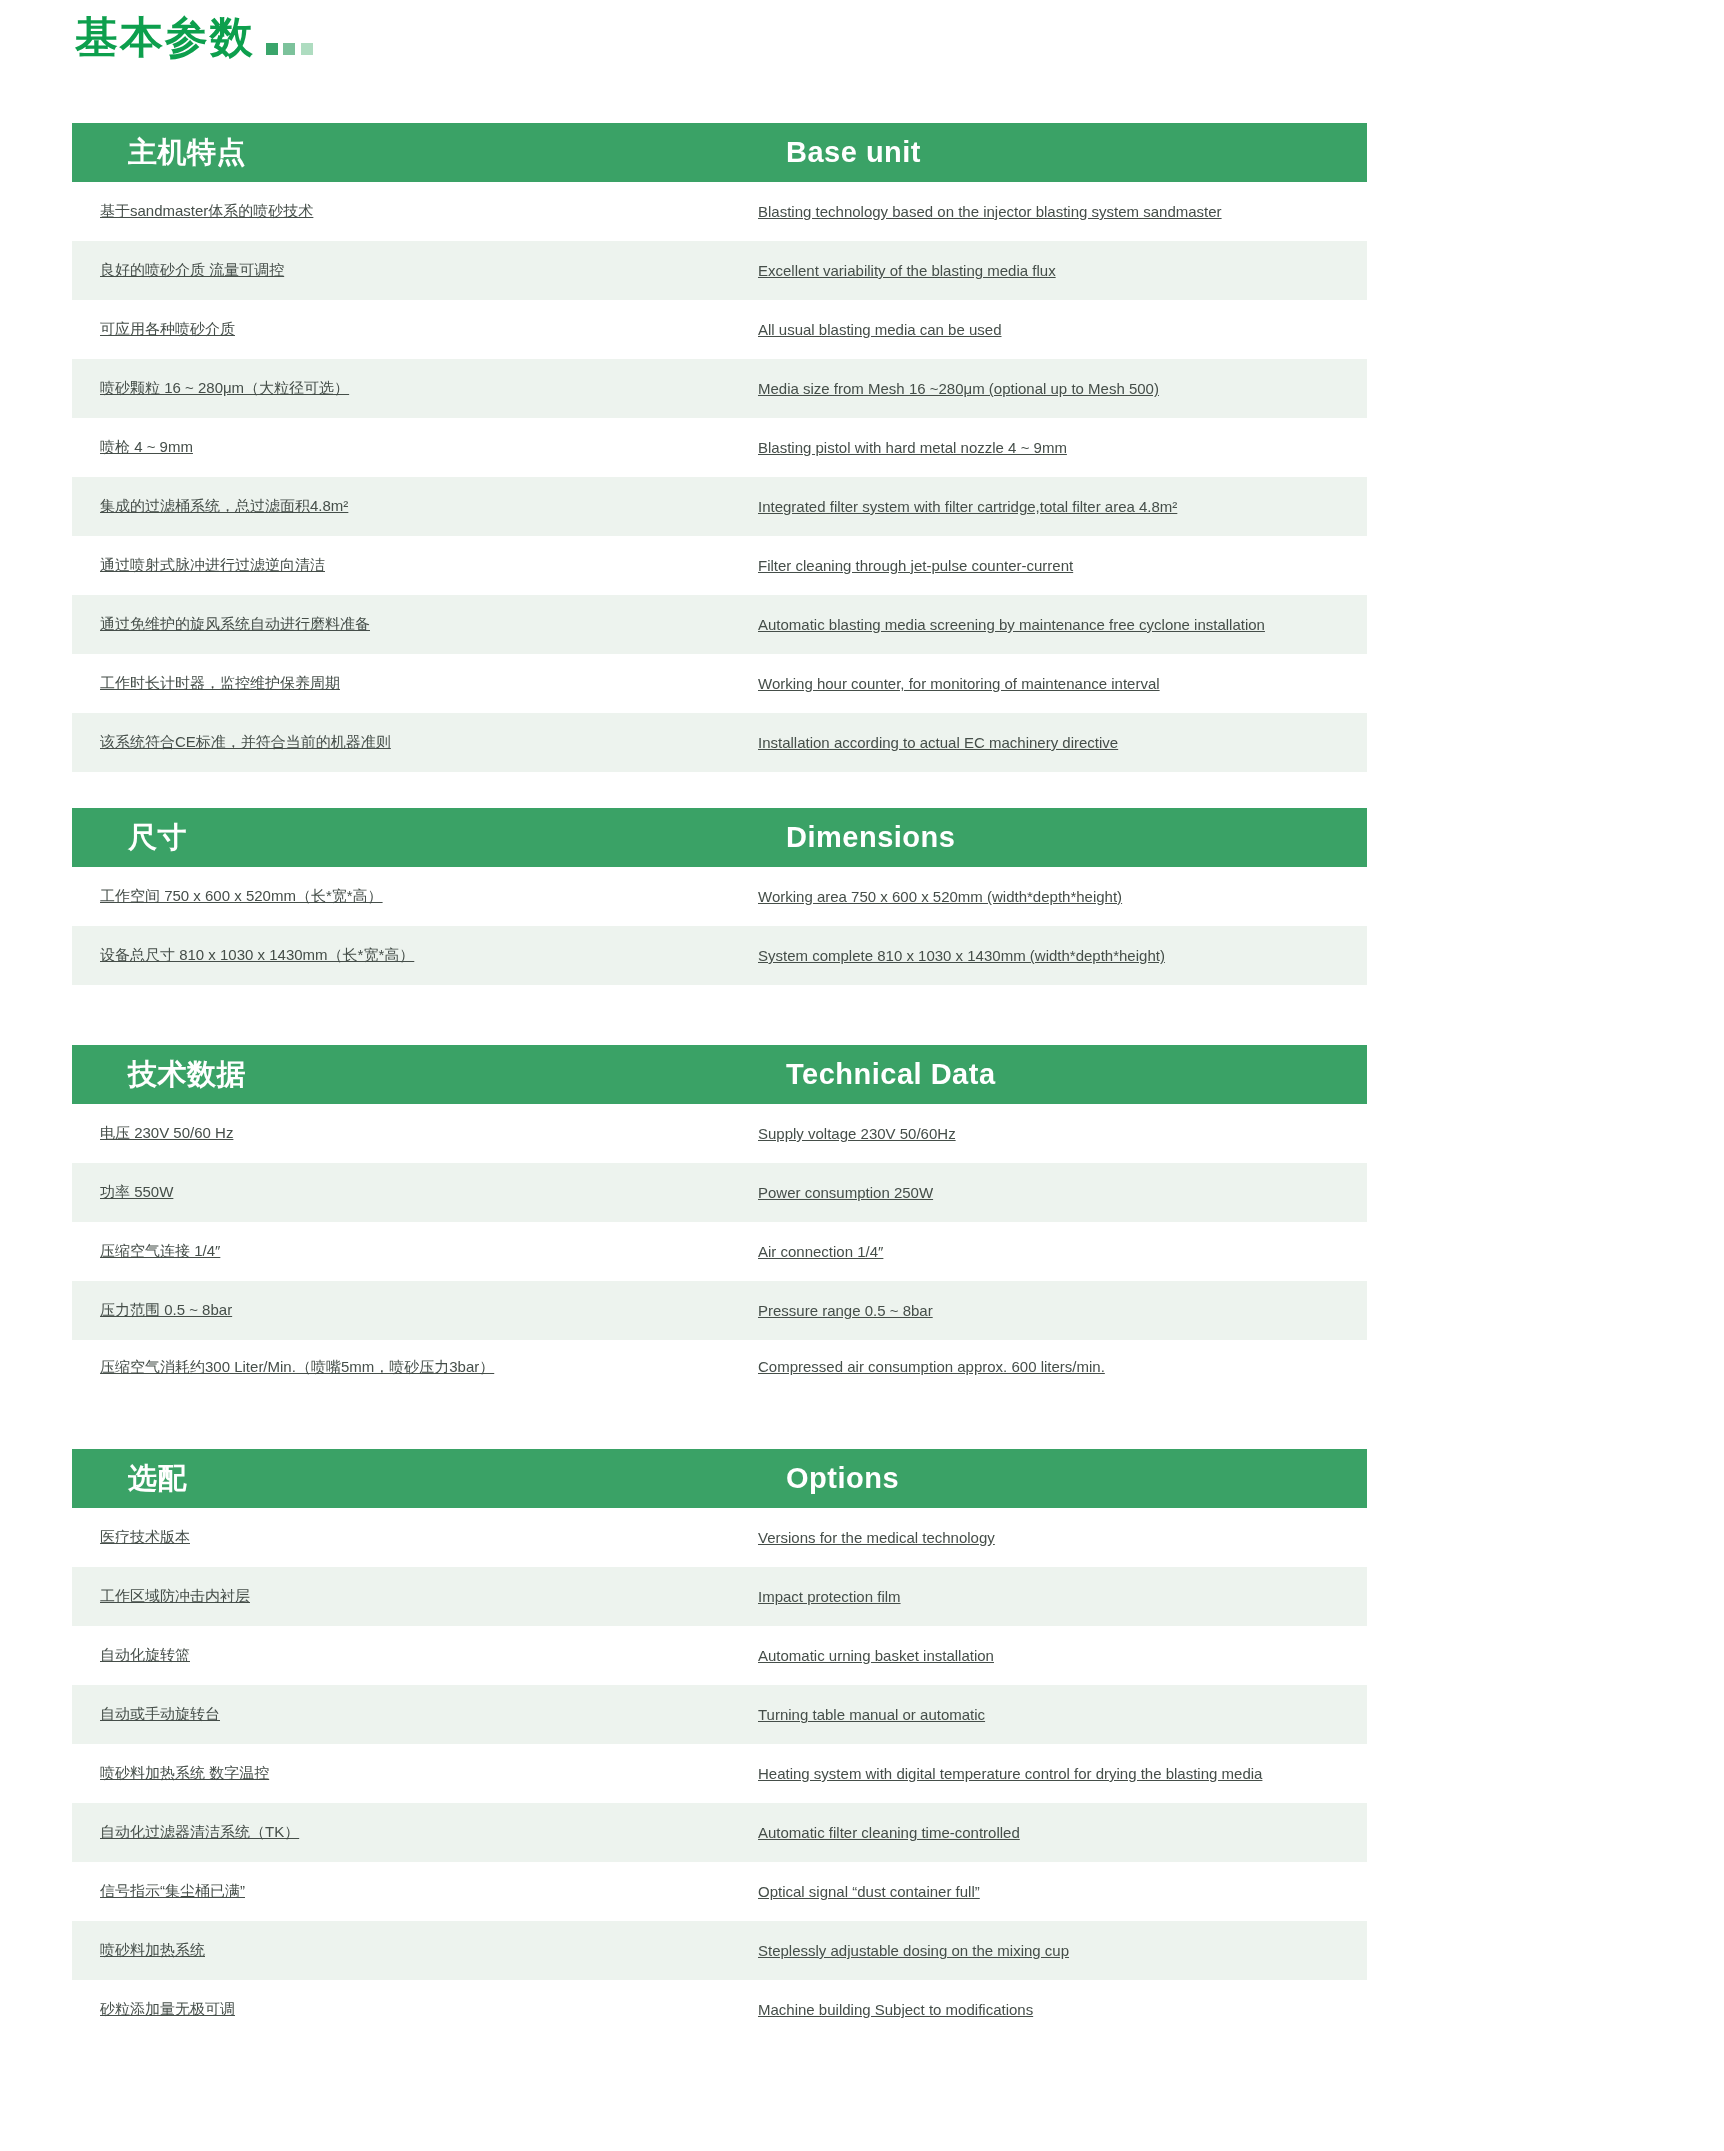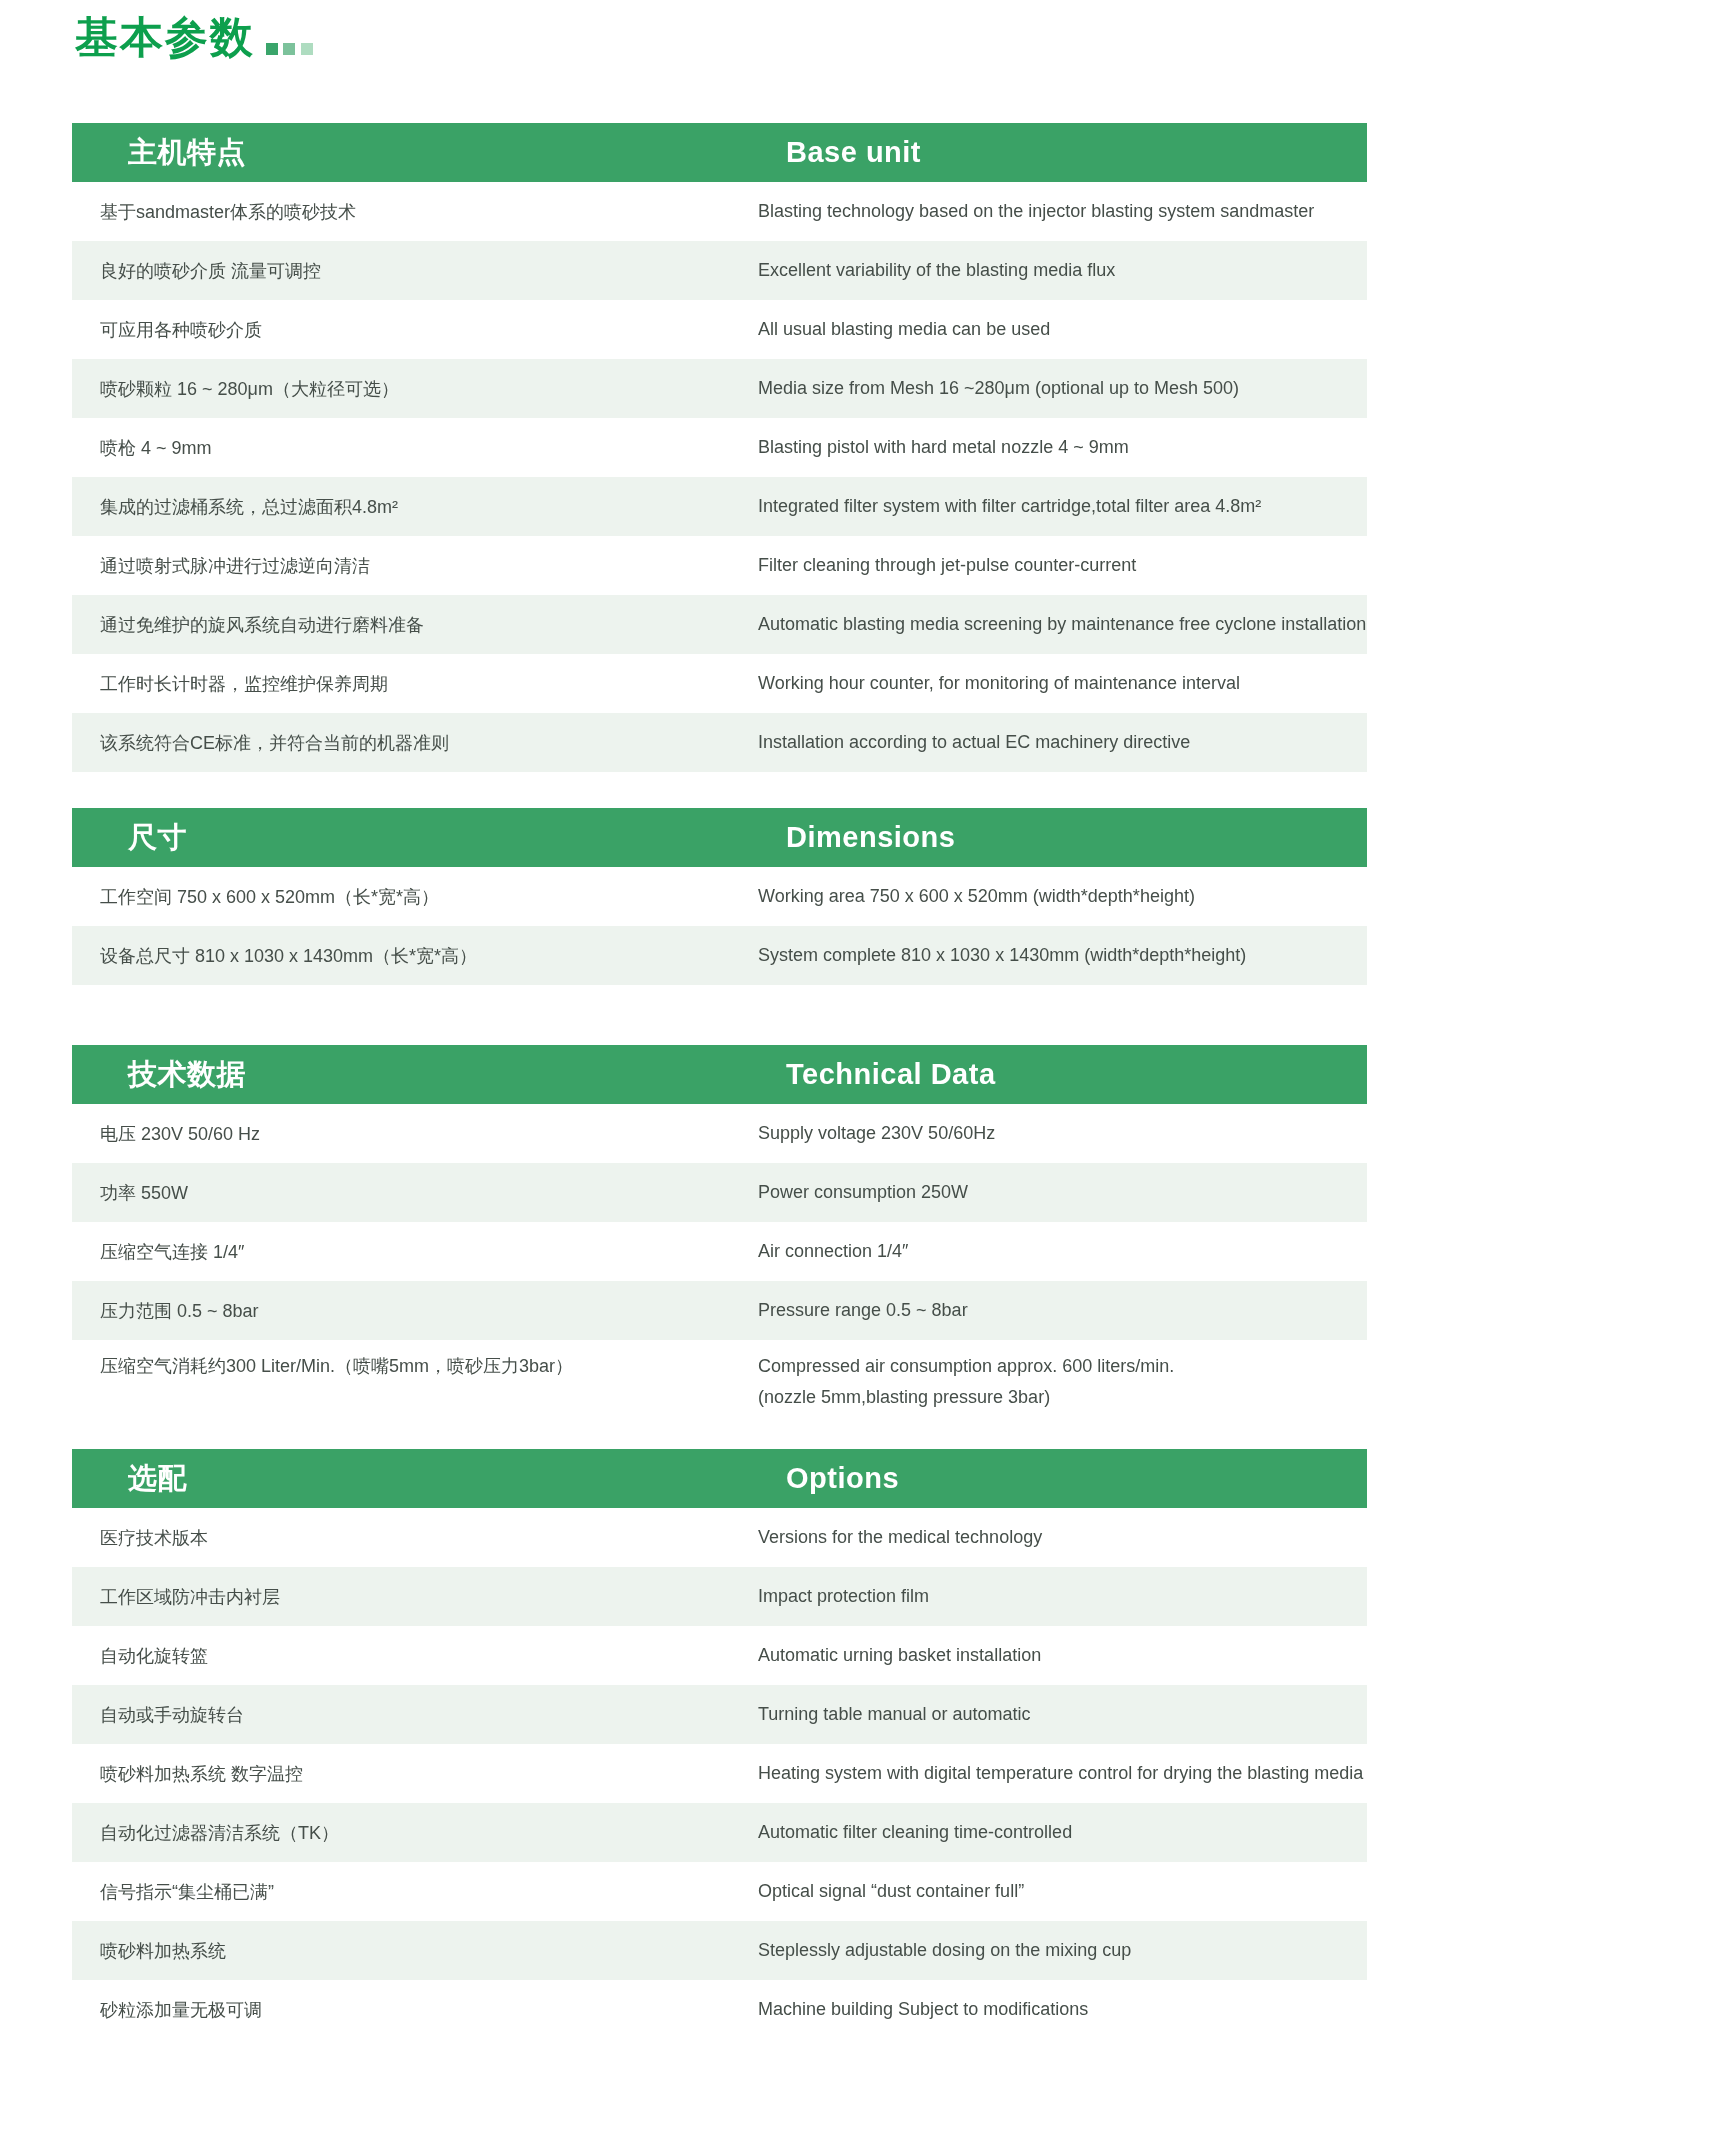--- a/index.html
+++ b/index.html
@@ -32,21 +32,21 @@
   #t4{margin-top:16px;}
 
   .thead{
     background:var(--header-green);height:59px;
     display:grid;grid-template-columns:658px 1fr;align-items:center;padding-left:28px;
   }
   .th{color:#ffffff;font-size:29px;font-weight:bold;padding-left:28px;letter-spacing:0.5px;white-space:nowrap;}
 
   .trow{
     display:grid;grid-template-columns:658px 1fr;align-items:center;
-    height:59px;font-size:18px;color:var(--text);
+    height:59px;font-size:15px;color:var(--text);text-decoration:underline;
   }
   
   .spec-table .trow:nth-child(odd){background:var(--row-alt);}
   .td{padding-left:28px;padding-right:15px;white-space:nowrap;}
 
   .trow.tall{
     height:93px;box-sizing:border-box;align-items:start;padding-top:11.2px;
   }
   .trow.tall .td{line-height:31px;white-space:normal;}
 </style>
@@ -144,21 +144,20 @@
         <div class="td">Air connection 1/4″</div>
       </div>
     <div class="trow">
         <div class="td">压力范围 0.5 ~ 8bar</div>
         <div class="td">Pressure range 0.5 ~ 8bar</div>
       </div>
     <div class="trow tall">
       <div class="td">压缩空气消耗约300 Liter/Min.（喷嘴5mm，喷砂压力3bar）</div>
       <div class="td">
         <div>Compressed air consumption approx. 600 liters/min.</div>
-        <div>(nozzle 5mm,blasting pressure 3bar)</div>
       </div>
     </div>
   </section>
 
   <section class="spec-table" id="t4">
     <div class="thead">
       <div class="th">选配</div>
       <div class="th">Options</div>
     </div>
     <div class="trow">

